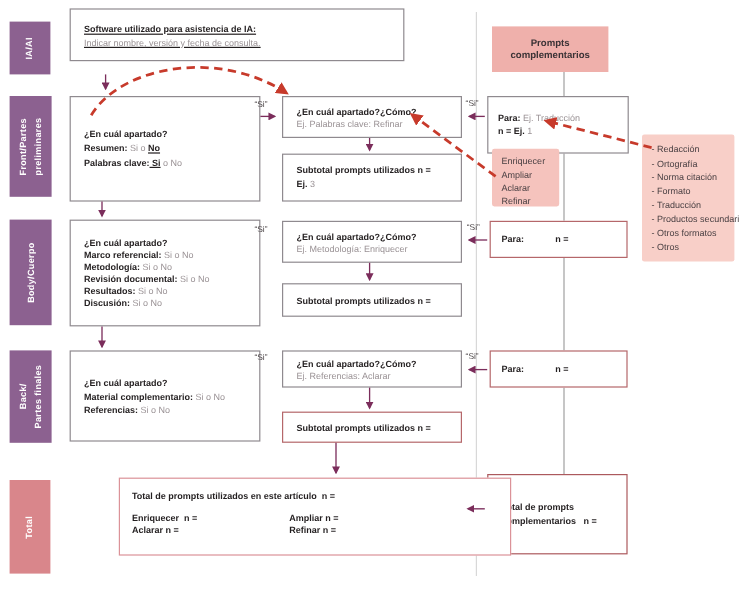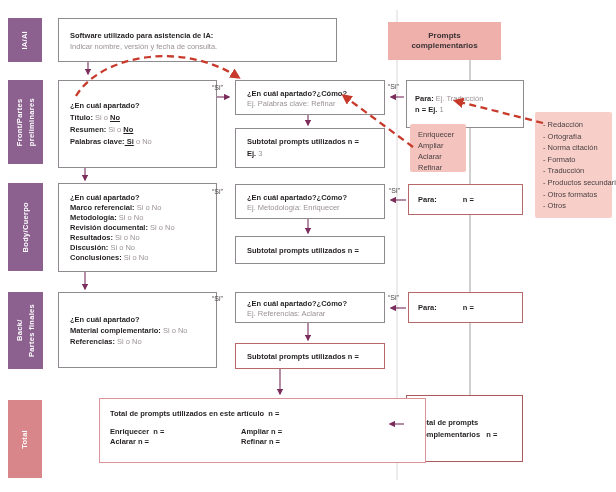--- a/index.html
+++ b/index.html
@@ -70,29 +70,28 @@
     <div class="vtext">Body/Cuerpo</div>
   </div>
   <div class="abs side" style="left:8px;top:292px;width:35px;height:77px;">
     <div class="vtext">Back/
 Partes finales</div>
   </div>
   <div class="abs side pink" style="left:8px;top:400px;width:34px;height:78px;">
     <div class="vtext">Total</div>
   </div>
 
-  <div class="abs box pad lh12" style="left:58px;top:18px;width:279px;height:44px;">
+  <div class="abs box pad lh12" style="left:58px;top:7px;width:279px;height:44px;text-decoration:underline;">
     <div class="qtitle">Software utilizado para asistencia de IA:</div>
     <div class="t-g">Indicar nombre, versión y fecha de consulta.</div>
   </div>
 
   <div class="abs box pad lh12" style="left:58px;top:80px;width:159px;height:88px;">
     <div class="qtitle">¿En cuál apartado?</div>
     <div>
-        <div class="qrow"><span class="b">Título:</span><span class="t-g"> Si o </span><span class="t-d u">No</span></div>
         <div class="qrow"><span class="b">Resumen:</span><span class="t-g"> Si o </span><span class="t-d u">No</span></div>
         <div class="qrow"><span class="b">Palabras clave:</span><span class="t-d u"> Si</span><span class="t-g"> o No</span></div>
       </div>
   </div>
   <div class="abs box pad lh11" style="left:235px;top:80px;width:150px;height:35px;">
     <div class="qtitle">¿En cuál apartado?¿Cómo?</div>
     <div class="t-g">Ej. Palabras clave: Refinar</div>
   </div>
   <div class="abs box pad lh12" style="left:235px;top:128px;width:150px;height:40px;">
     <div class="qtitle">Subtotal prompts utilizados n =</div>
@@ -104,21 +103,20 @@
   </div>
 
   <div class="abs box pad lh10" style="left:58px;top:183px;width:159px;height:89px;">
     <div class="qtitle">¿En cuál apartado?</div>
     <div>
         <div class="qrow"><span class="b">Marco referencial:</span><span class="t-g"> Si o No</span></div>
         <div class="qrow"><span class="b">Metodología:</span><span class="t-g"> Si o No</span></div>
         <div class="qrow"><span class="b">Revisión documental:</span><span class="t-g"> Si o No</span></div>
         <div class="qrow"><span class="b">Resultados:</span><span class="t-g"> Si o No</span></div>
         <div class="qrow"><span class="b">Discusión:</span><span class="t-g"> Si o No</span></div>
-        <div class="qrow"><span class="b">Conclusiones:</span><span class="t-g"> Si o No</span></div>
       </div>
   </div>
   <div class="abs box pad lh11" style="left:235px;top:184px;width:150px;height:35px;">
     <div class="qtitle">¿En cuál apartado?¿Cómo?</div>
     <div class="t-g">Ej. Metodología: Enriquecer</div>
   </div>
   <div class="abs box pad" style="left:235px;top:236px;width:150px;height:28px;">
     <div class="qtitle">Subtotal prompts utilizados n =</div>
   </div>
   <div class="abs box redb pad" style="left:408px;top:184px;width:115px;height:31px;padding-left:9px;">
@@ -136,21 +134,21 @@
     <div class="qtitle">¿En cuál apartado?¿Cómo?</div>
     <div class="t-g">Ej. Referencias: Aclarar</div>
   </div>
   <div class="abs box redb pad" style="left:235px;top:343px;width:150px;height:26px;">
     <div class="qtitle">Subtotal prompts utilizados n =</div>
   </div>
   <div class="abs box redb pad" style="left:408px;top:292px;width:115px;height:31px;padding-left:9px;">
     <div class="qrow"><span class="b">Para:</span><span class="b" style="margin-left:26px;">n =</span></div>
   </div>
 
-  <div class="abs pheader pre" style="left:388px;top:22px;width:113px;height:38px;">Prompts
+  <div class="abs pheader pre" style="left:410px;top:22px;width:97px;height:38px;">Prompts
 complementarios</div>
   <div class="abs pinkfill actions" style="left:410px;top:124px;width:56px;height:48px;padding:5px 0 0 8px;">
       <div>Enriquecer</div>
       <div>Ampliar</div>
       <div>Aclarar</div>
       <div>Refinar</div>
     </div>
   <div class="abs pinkfill" style="left:535px;top:112px;width:77px;height:106px;padding:7px 0 0 8px;">
       <div>- Redacción</div>
       <div>- Ortografía</div>

